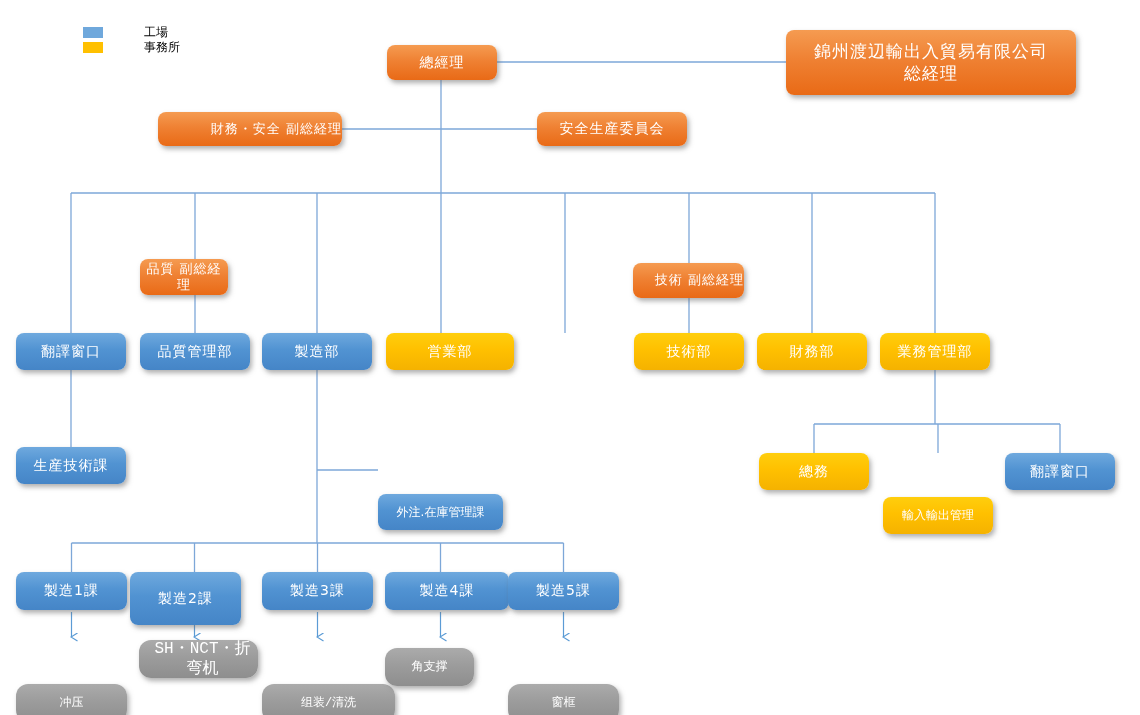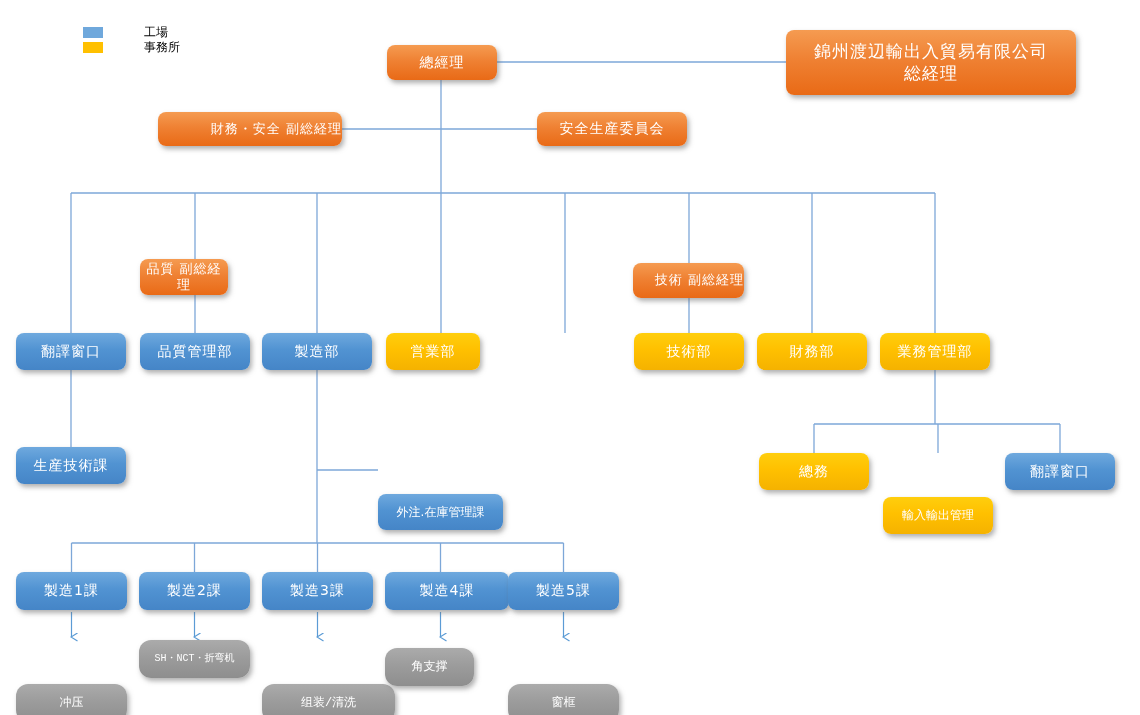--- a/index.html
+++ b/index.html
@@ -14,21 +14,21 @@
     box-shadow:2px 3px 5px rgba(110,110,110,0.55);
     line-height:1.25;letter-spacing:1px;
   }
   .orange{background:linear-gradient(180deg,#F59B51 0%,#EF8133 45%,#E96A16 100%);}
   .blue{background:linear-gradient(180deg,#6FA9DE 0%,#5193D2 45%,#4585C7 100%);}
   .yellow{background:linear-gradient(180deg,#FFCE0D 0%,#FFC000 45%,#F5B200 100%);}
   .gray{background:linear-gradient(180deg,#ABABAB 0%,#9C9C9C 45%,#8E8E8E 100%);border-radius:12px;font-family:Liberation Mono, monospace;}
   .big{font-size:17px;flex-direction:column;}
   .sm{font-size:13px;justify-content:flex-end;}
   .xs{font-size:12px;letter-spacing:0;margin-top:44px;}
-  .xxs{font-size:10px;letter-spacing:0;}
+  .xxs{font-size:16px;letter-spacing:0;padding-left:8px;}
   #legend{position:absolute;left:83px;top:25px;z-index:2;font-size:12px;color:#000;}
   .legend-row{display:flex;align-items:center;height:14px;margin-bottom:1px;gap:34px;}
   .swatch{width:20px;height:11px;margin-right:7px;}
   .swatch.b{background:#6FA8DC;}
   .swatch.y{background:#FFC000;}
 </style>
 </head>
 <body>
 
 <div id="canvas">
@@ -124,21 +124,21 @@
 
   <div class="node blue" style="left:16px;top:333px;width:110px;height:37px">
       <span>翻譯窗口</span>
     </div>
   <div class="node blue" style="left:262px;top:333px;width:110px;height:37px">
       <span>製造部</span>
     </div>
   <div class="node blue" style="left:140px;top:333px;width:110px;height:37px">
       <span>品質管理部</span>
     </div>
-  <div class="node yellow" style="left:386px;top:333px;width:94px;height:37px">
+  <div class="node yellow" style="left:386px;top:333px;width:128px;height:37px">
       <span>営業部</span>
     </div>
   <div class="node yellow" style="left:634px;top:333px;width:110px;height:37px">
       <span>技術部</span>
     </div>
   <div class="node yellow" style="left:757px;top:333px;width:110px;height:37px">
       <span>財務部</span>
     </div>
   <div class="node yellow" style="left:880px;top:333px;width:110px;height:37px">
       <span>業務管理部</span>
@@ -157,21 +157,21 @@
   <div class="node yellow xs" style="left:883px;top:453px;width:110px;height:37px">
       <span>輸入輸出管理</span>
     </div>
   <div class="node blue" style="left:1005px;top:453px;width:110px;height:37px">
       <span>翻譯窗口</span>
     </div>
 
   <div class="node blue" style="left:16px;top:572px;width:111px;height:38px">
       <span>製造1課</span>
     </div>
-  <div class="node blue" style="left:139px;top:572px;width:111px;height:38px">
+  <div class="node blue" style="left:130px;top:572px;width:111px;height:53px">
       <span>製造2課</span>
     </div>
   <div class="node blue" style="left:262px;top:572px;width:111px;height:38px">
       <span>製造3課</span>
     </div>
   <div class="node blue" style="left:385px;top:572px;width:124px;height:38px">
       <span>製造4課</span>
     </div>
   <div class="node blue" style="left:508px;top:572px;width:111px;height:38px">
       <span>製造5課</span>

